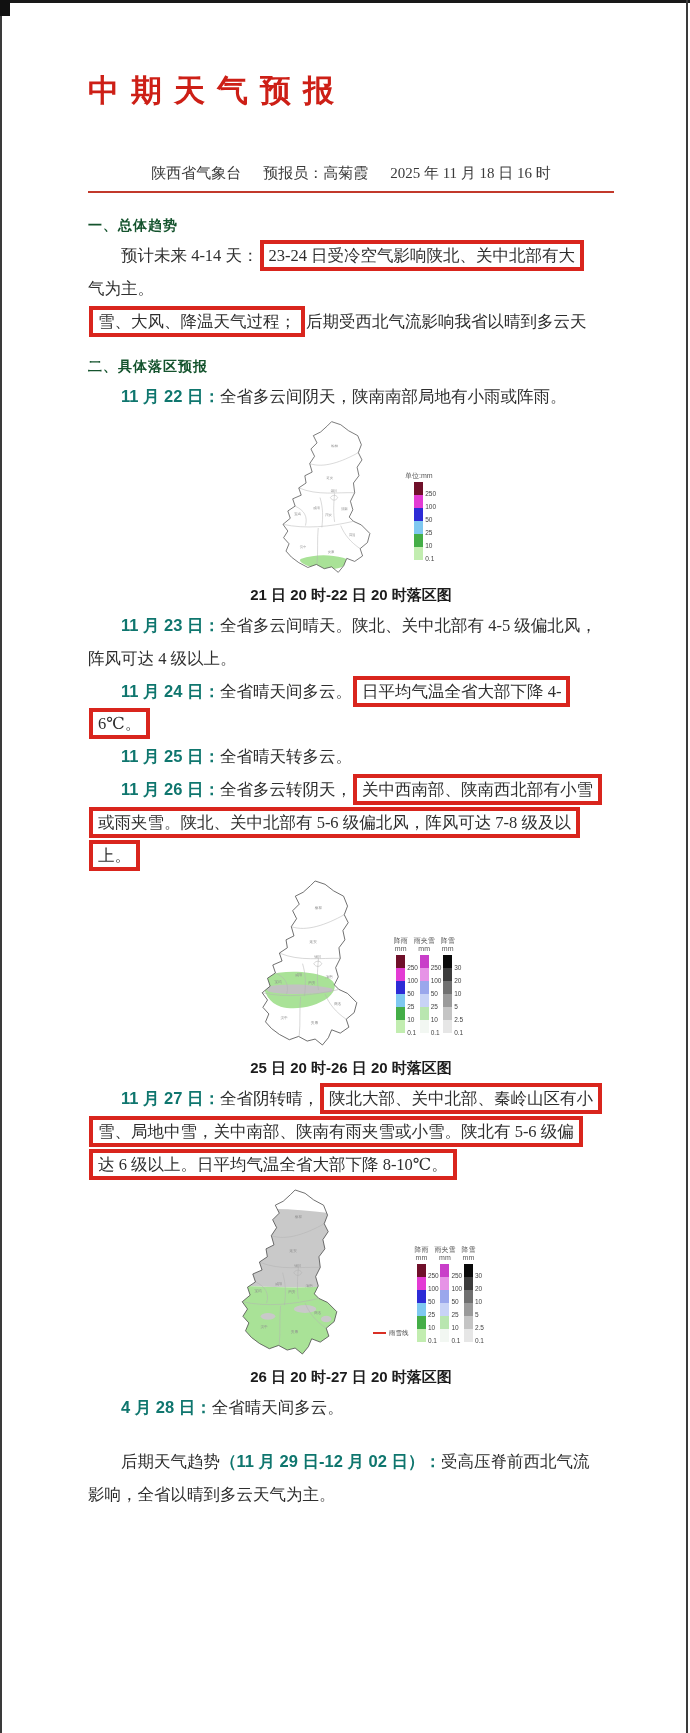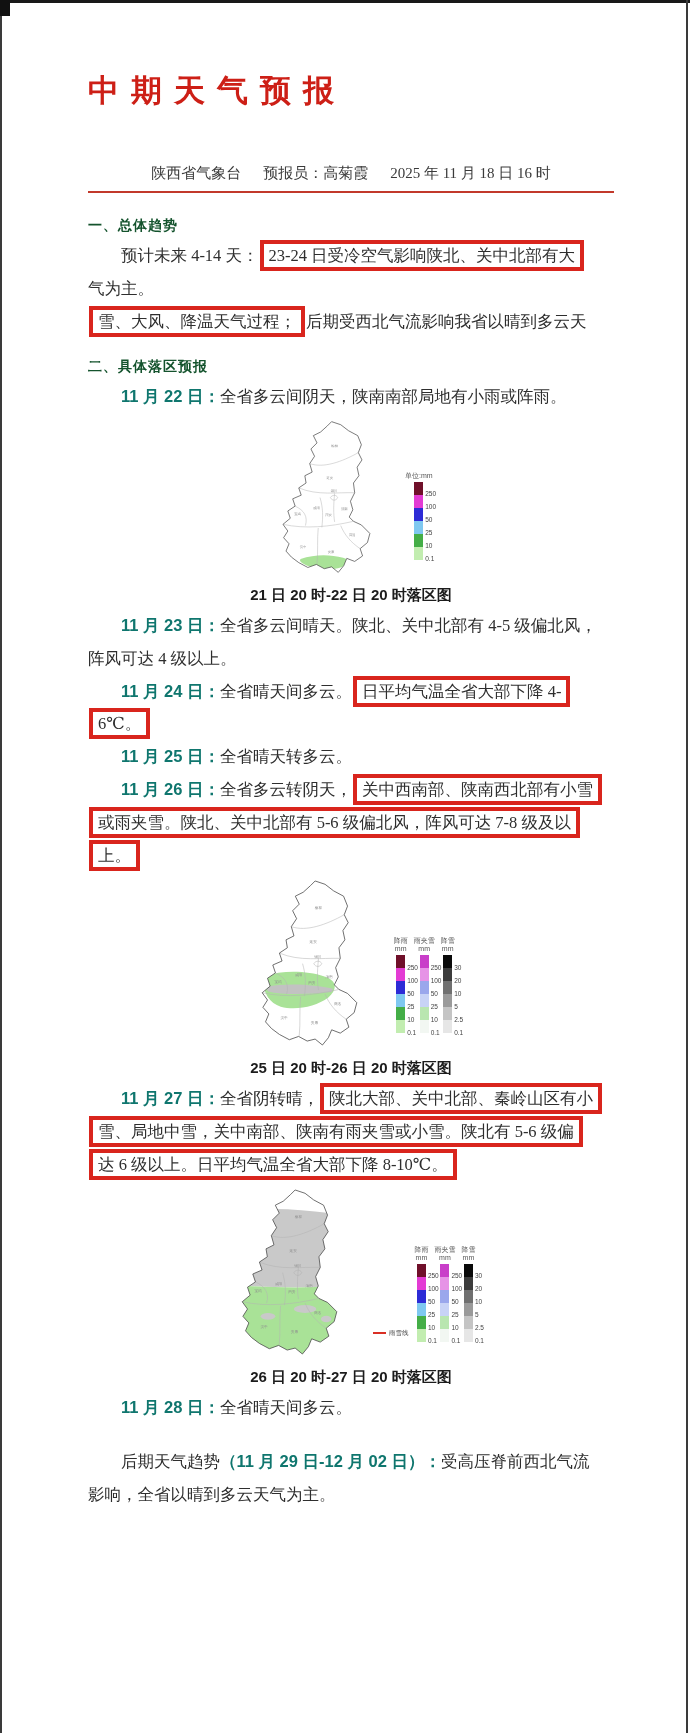--- a/index.html
+++ b/index.html
@@ -378,21 +378,21 @@
                   <span class="lg-lbl">0.1</span>
                 </div>
               </div>
           </div>
         </div>
       </div>
       <figcaption class="map-cap">26 日 20 时-27 日 20 时落区图</figcaption>
     </figure>
 
     <div class="para">
-        <div class="line"><span class="b">11 月 28 日：</span><span>全省晴天间多云。</span></div>
+        <div class="line"><span class="b">4 月 28 日：</span><span>全省晴天间多云。</span></div>
       </div>
 
     <div class="para outlook">
         <div class="line"><span>后期天气趋势</span><span class="b">（11 月 29 日-12 月 02 日）：</span><span>受高压脊前西北气流</span></div>
         <div class="line"><span>影响，全省以晴到多云天气为主。</span></div>
       </div>
 
   </div>
 </div>
 

